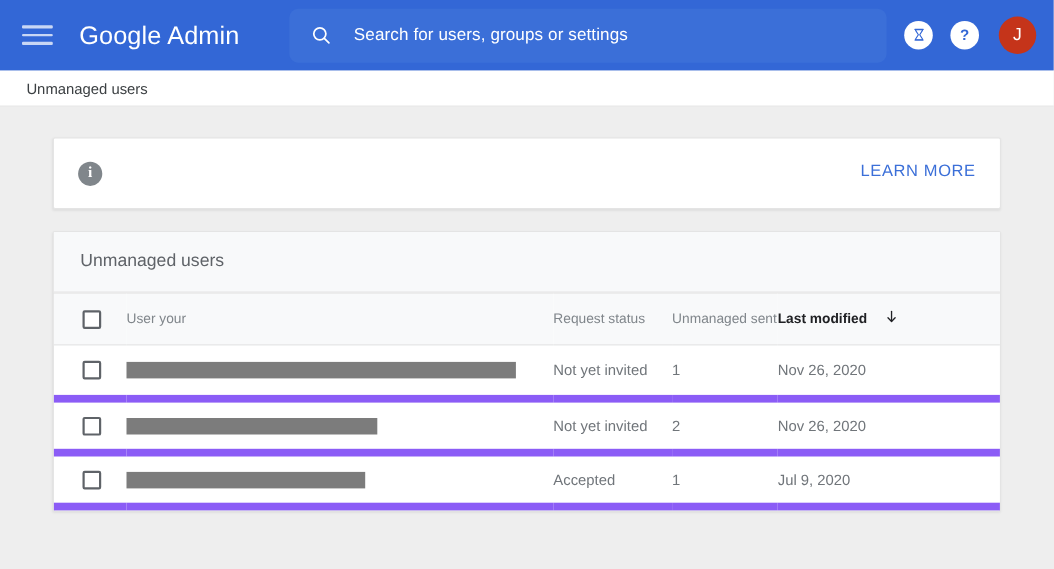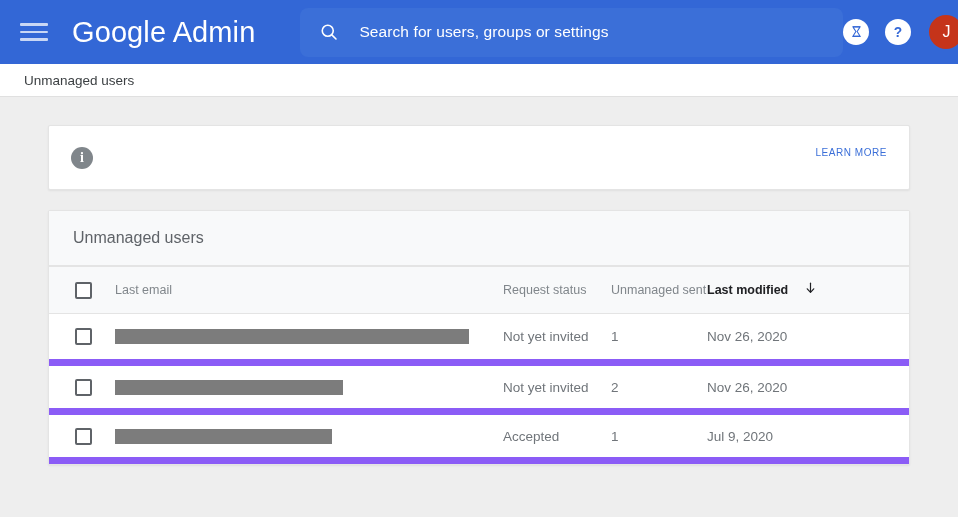--- a/index.html
+++ b/index.html
@@ -35,21 +35,21 @@
   .hamburger span {
     display: block;
     height: 2.5px;
     width: 28px;
     background: #c9d7f5;
     border-radius: 1px;
   }
 
   .brand {
     color: #ffffff;
-    font-size: 29px;
+    font-size: 23px;
     font-weight: 400;
     letter-spacing: 0.1px;
     margin-left: 24px;
     white-space: nowrap;
     flex: 0 0 auto;
   }
 
   .searchbox {
     margin-left: 45px;
     height: 49px;
@@ -157,21 +157,21 @@
     margin-left: 24px;
     font-size: 14px;
     line-height: 20.5px;
     color: #3c4043;
     max-width: 680px;
   }
   .banner-link {
     margin-left: auto;
     padding-left: 24px;
     color: #3b6fd8;
-    font-size: 10px;
+    font-size: 15px;
     letter-spacing: 0.55px;
     white-space: nowrap;
     cursor: pointer;
     text-decoration: none;
     align-self: flex-start;
     margin-top: 1px;
   }
 
   
   .card-header {
@@ -332,21 +332,21 @@
       <div class="card-title">Unmanaged users</div>
     </div>
 
 
     <table class="data">
       <thead>
         <tr>
           <th class="col-check">
             <span class="checkbox"></span>
           </th>
-          <th class="col-email">Last email</th>
+          <th class="col-email">User your</th>
           <th class="col-status">Request status</th>
           <th class="col-sent">Unmanaged sent</th>
           <th class="col-modified sorted">
             <span>Last modified</span>
             <span class="sort-arrow">
               <svg width="13" height="14" viewBox="0 0 24 24">
                 <line x1="12" y1="3" x2="12" y2="19" stroke="#202124" stroke-width="2.2" stroke-linecap="round"></line>
                 <polyline points="6,13.5 12,20 18,13.5" fill="none" stroke="#202124" stroke-width="2.2" stroke-linecap="round" stroke-linejoin="round"></polyline>
               </svg>
             </span>

